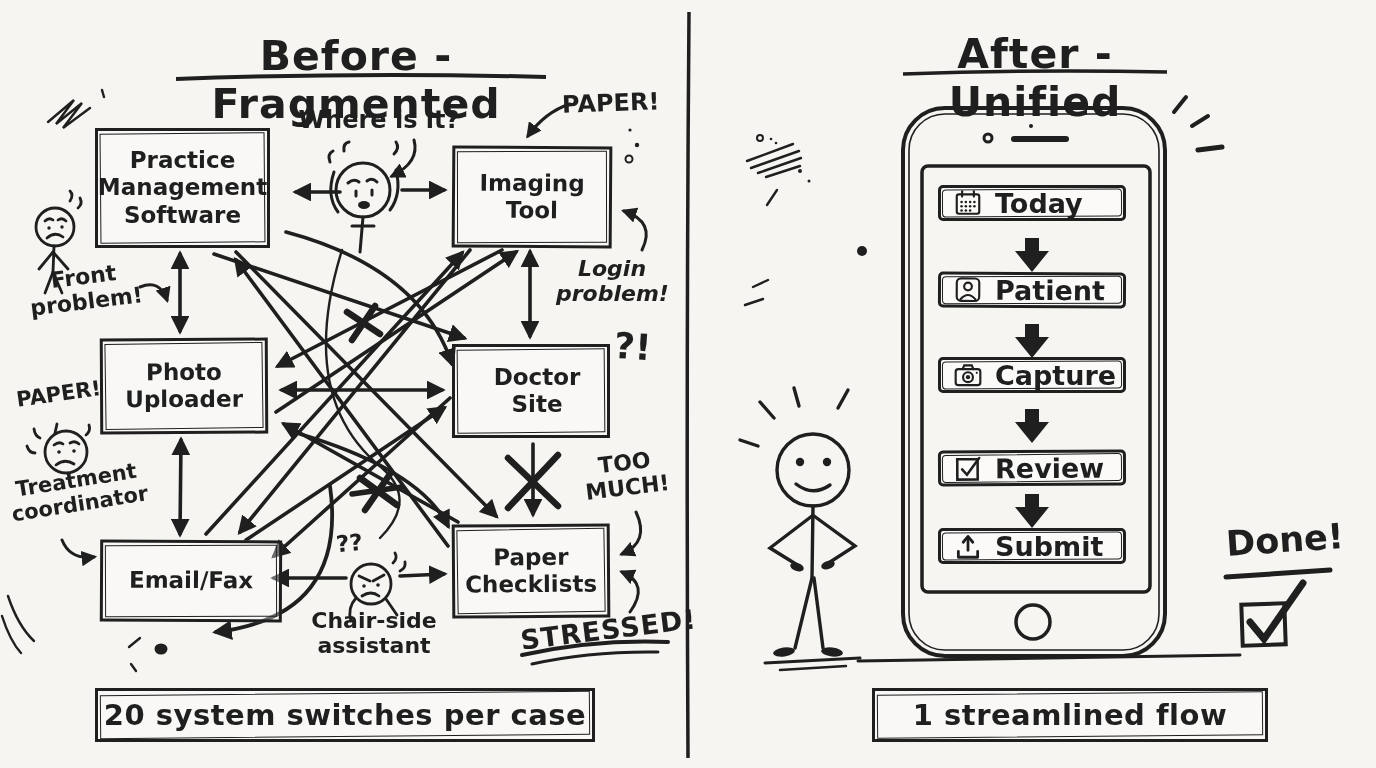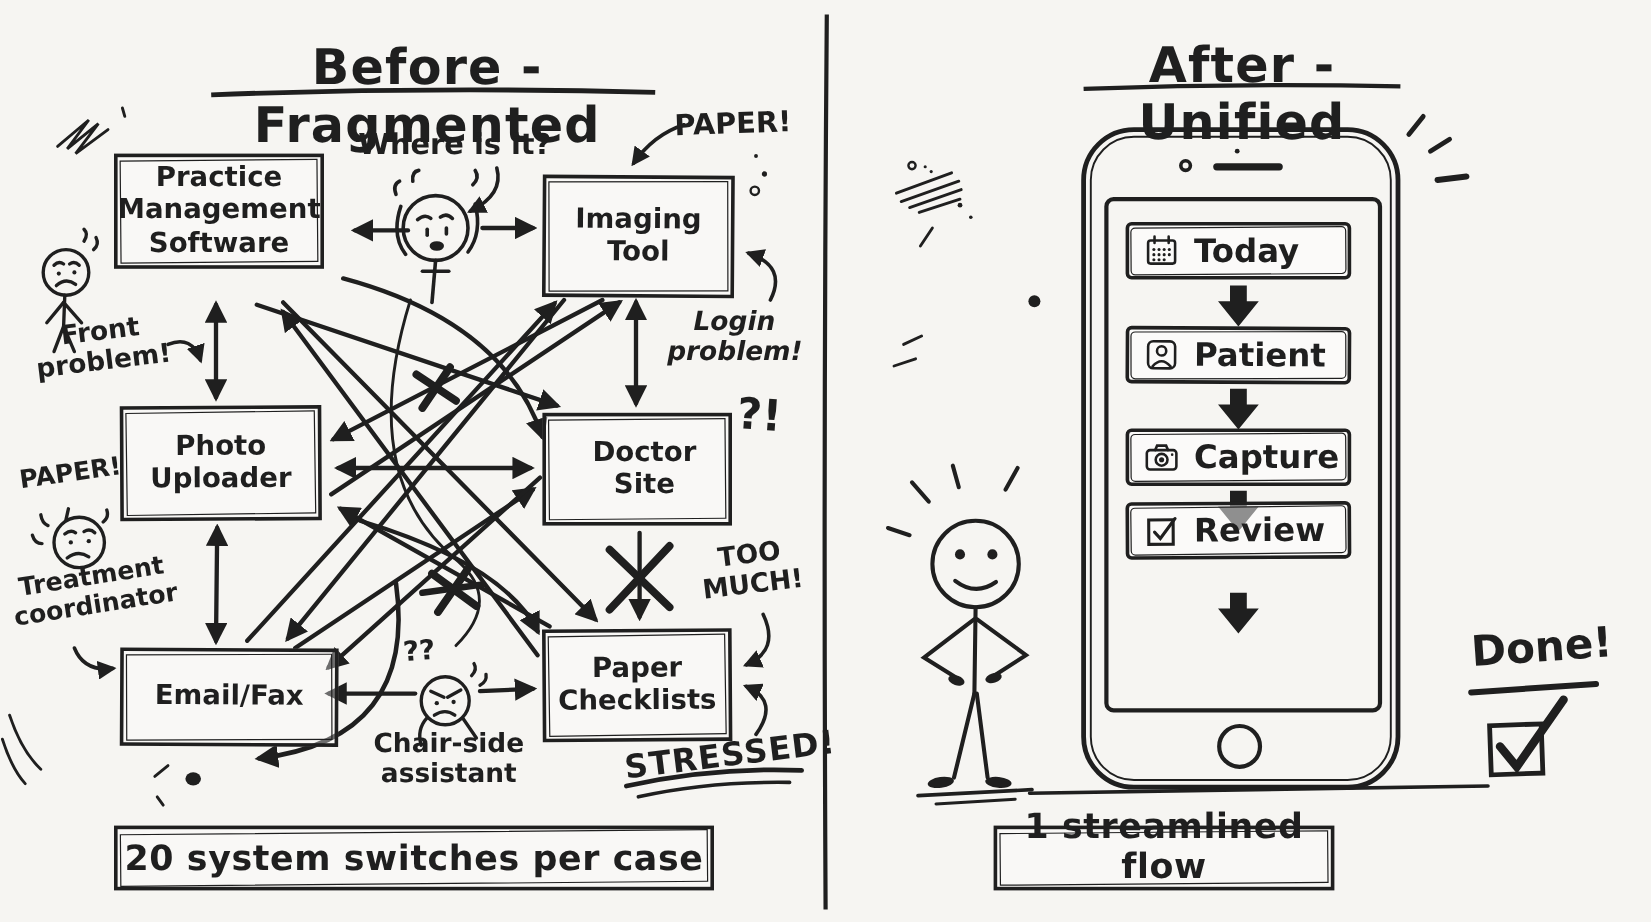--- a/index.html
+++ b/index.html
@@ -22,21 +22,21 @@
     position:absolute;z-index:2;
   }
   .sketch-box::before{
     content:"";position:absolute;inset:2px;border:1.5px solid var(--ink);
     transform:rotate(-.5deg);pointer-events:none;
   }
   .node-label{font-size:23px;font-weight:600;line-height:1.18;padding:4px 8px;}
   .summary-label{font-size:29px;font-weight:600;letter-spacing:.5px;}
   .anno{font-weight:600;text-align:center;line-height:1.15;z-index:3;}
   .phone-step{
-    position:absolute;z-index:3;left:938px;width:188px;height:48px;
+    position:absolute;z-index:3;left:938px;width:188px;height:36px;
     border:3px solid var(--ink);border-radius:5px;background:rgba(255,255,255,.5);
     display:flex;align-items:center;gap:12px;padding:0 10px 0 12px;
   }
   .phone-step::before{
     content:"";position:absolute;inset:1px;border:1px solid var(--ink);
     border-radius:4px;transform:rotate(-.4deg);pointer-events:none;
   }
   .phone-step .step-label{font-size:27px;font-weight:600;}
   .step-icon{flex:0 0 auto;display:flex;}
   .done-text{font-size:35px;font-weight:700;transform:rotate(-4deg);}
@@ -241,21 +241,21 @@
     <line x1="753" y1="287" x2="768" y2="280"></line>
     <line x1="745" y1="305" x2="763" y2="299"></line>
     <circle cx="800" cy="171" r="2" fill="#1f1f1f" stroke="none"></circle>
     <circle cx="809" cy="181" r="1.5" fill="#1f1f1f" stroke="none"></circle>
     <circle cx="862" cy="251" r="5" fill="#1f1f1f" stroke="none"></circle>
   </g>
 </svg>
 
 <div class="abs panel-title" style="left:170px;top:32px;width:372px;">Before - Fragmented</div>
 
-<div class="sketch-box" style="left:95px;top:128px;width:175px;height:96px;">
+<div class="sketch-box" style="left:95px;top:128px;width:175px;height:120px;">
   <div class="node-label">Practice Management Software</div>
 </div>
 
 <div class="sketch-box" style="left:452px;top:146px;width:160px;height:102px;transform:rotate(.4deg);">
   <div class="node-label">Imaging Tool</div>
 </div>
 
 <div class="sketch-box" style="left:100px;top:338px;width:168px;height:96px;transform:rotate(-.3deg);">
   <div class="node-label">Photo Uploader</div>
 </div>
@@ -331,30 +331,40 @@
   <span class="step-icon">
     <svg width="30" height="30" viewBox="0 0 28 28" fill="none" stroke="#1f1f1f" stroke-width="2" stroke-linecap="round">
       <rect x="3.5" y="3.5" width="21" height="21" rx="4"></rect>
       <circle cx="14" cy="11" r="3.6"></circle>
       <path d="M 7 23 Q 14 15 21 23"></path>
     </svg>
   </span>
   <span class="step-label">Patient</span>
 </div>
 
-<div class="phone-step" style="top:418px;transform:rotate(-.3deg);">
+<div class="phone-step" style="top:450px;transform:rotate(-.3deg);">
   <span class="step-icon">
     <svg width="30" height="30" viewBox="0 0 28 28" fill="none" stroke="#1f1f1f" stroke-width="2.4" stroke-linecap="round">
       <rect x="4" y="5.5" width="19" height="19"></rect>
       <path d="M 8.5 15 L 13 20 L 24.5 4.5"></path>
     </svg>
   </span>
   <span class="step-label">Review</span>
 </div>
 
+<div class="phone-step" style="top:528px;">
+  <span class="step-icon">
+    <svg width="30" height="30" viewBox="0 0 28 28" fill="none" stroke="#1f1f1f" stroke-width="2.6" stroke-linecap="round" stroke-linejoin="round">
+      <path d="M 5 19 v 5.5 h 18 V 19"></path>
+      <line x1="14" y1="6.5" x2="14" y2="18"></line>
+      <path d="M 9.5 10.5 L 14 5 L 18.5 10.5"></path>
+    </svg>
+  </span>
+  <span class="step-label">Submit</span>
+</div>
 
 <div class="abs done-text" style="left:1226px;top:520px;">Done!</div>
 
-<div class="sketch-box" style="left:828px;top:688px;width:284px;height:54px;align-items:flex-end;">
+<div class="sketch-box" style="left:872px;top:688px;width:396px;height:54px;">
   <div class="summary-label">1 streamlined flow</div>
 </div>
 
 </div>
 
 </body></html>

